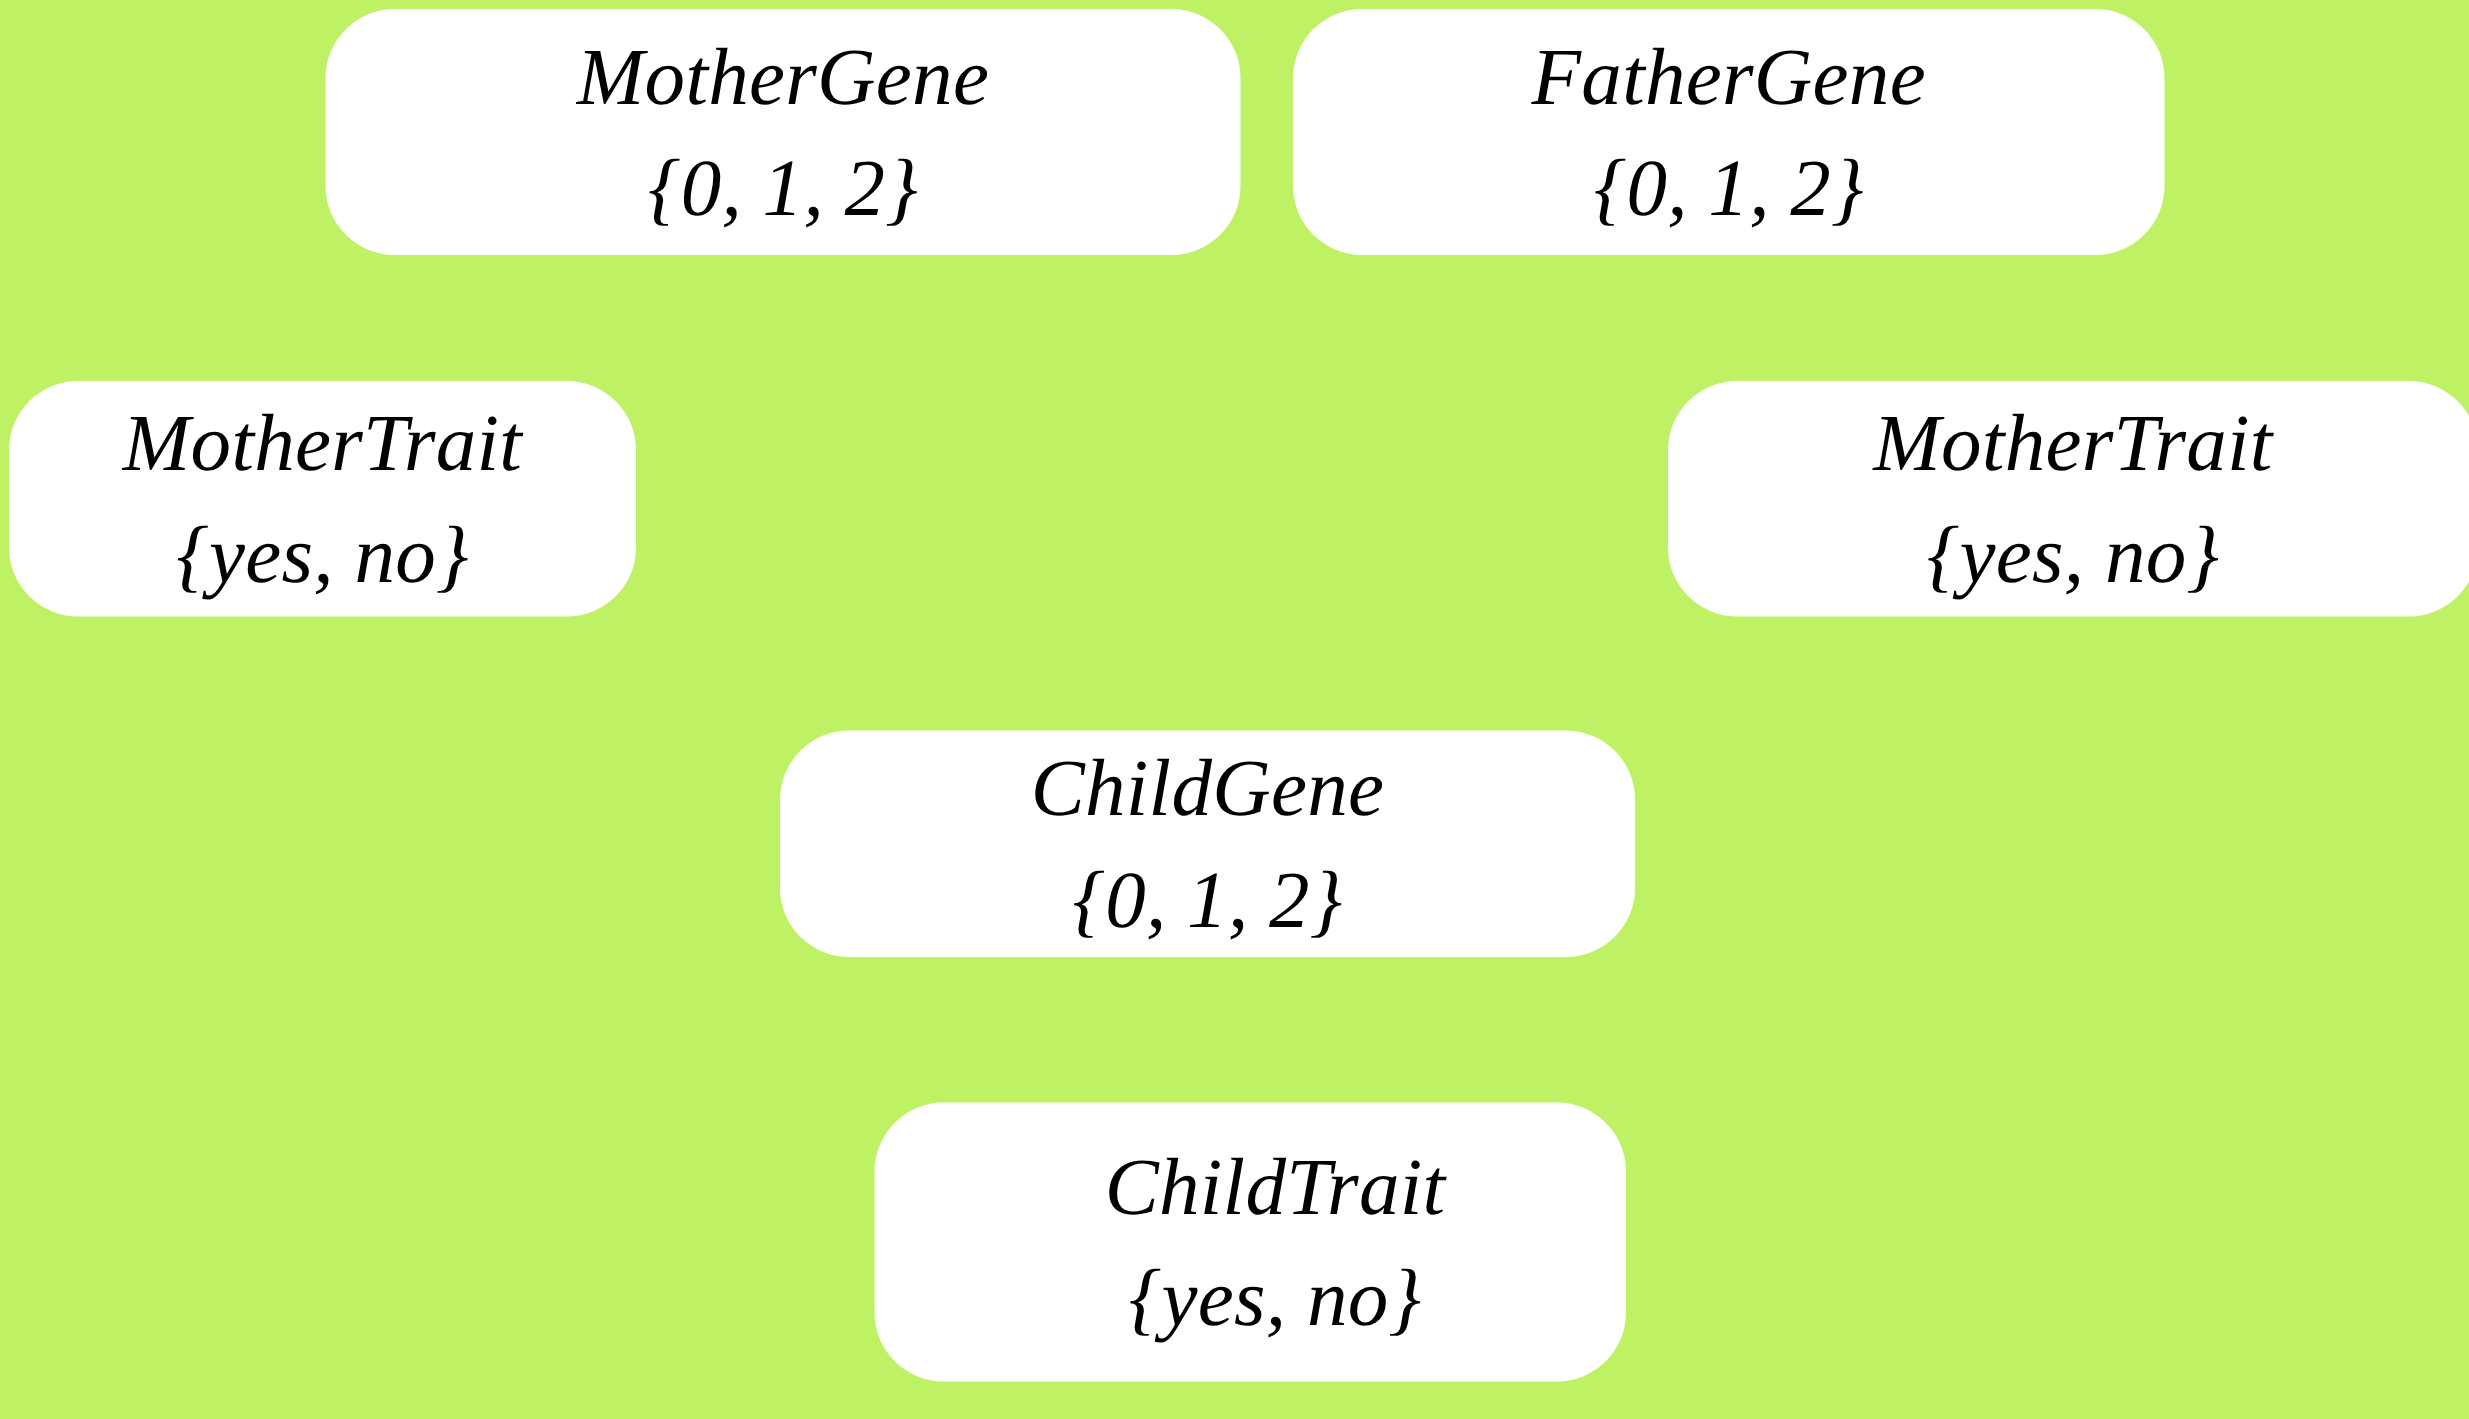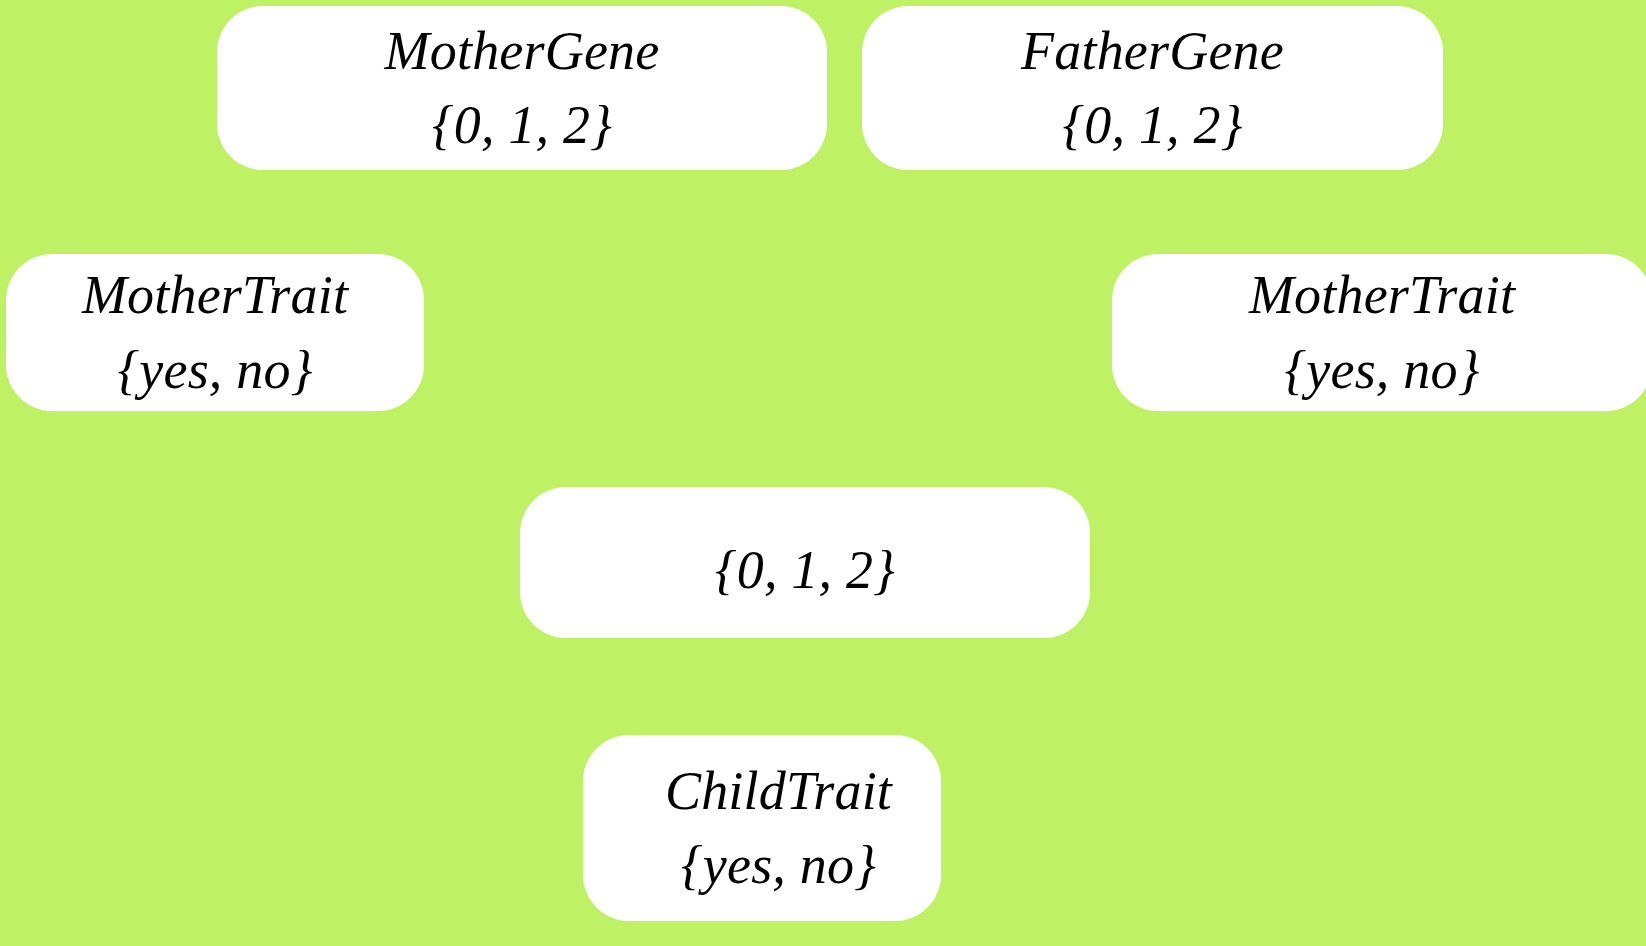--- a/index.html
+++ b/index.html
@@ -43,21 +43,21 @@
     white-space: nowrap;
     margin-top: 16px;
   }
 
   
   #node-mother-gene  { left: 217px; top: 6px;   width: 610px; height: 164px; }
   #node-father-gene  { left: 862px; top: 6px;   width: 581px; height: 164px; }
   #node-mother-trait { left: 6px;   top: 254px; width: 418px; height: 157px; }
   #node-father-trait { left: 1112px;top: 254px; width: 540px; height: 157px; }
   #node-child-gene   { left: 520px; top: 487px; width: 570px; height: 151px; }
-  #node-child-trait  { left: 583px; top: 735px; width: 358px; height: 186px; padding-left: 43px; }
+  #node-child-trait  { left: 583px; top: 735px; width: 501px; height: 186px; padding-left: 43px; }
 </style>
 </head>
 <body>
 
 <div id="canvas">
 
   <div class="node" id="node-mother-gene">
     <span class="node-label">MotherGene</span>
     <span class="node-domain">{0, 1, 2}</span>
   </div>
@@ -71,20 +71,21 @@
     <span class="node-label">MotherTrait</span>
     <span class="node-domain">{yes, no}</span>
   </div>
 
   <div class="node" id="node-father-trait">
     <span class="node-label">MotherTrait</span>
     <span class="node-domain">{yes, no}</span>
   </div>
 
   <div class="node" id="node-child-gene">
+    <span class="node-label">ChildGene</span>
     <span class="node-domain">{0, 1, 2}</span>
   </div>
 
   <div class="node" id="node-child-trait">
     <span class="node-label">ChildTrait</span>
     <span class="node-domain">{yes, no}</span>
   </div>
 
 </div>
 

